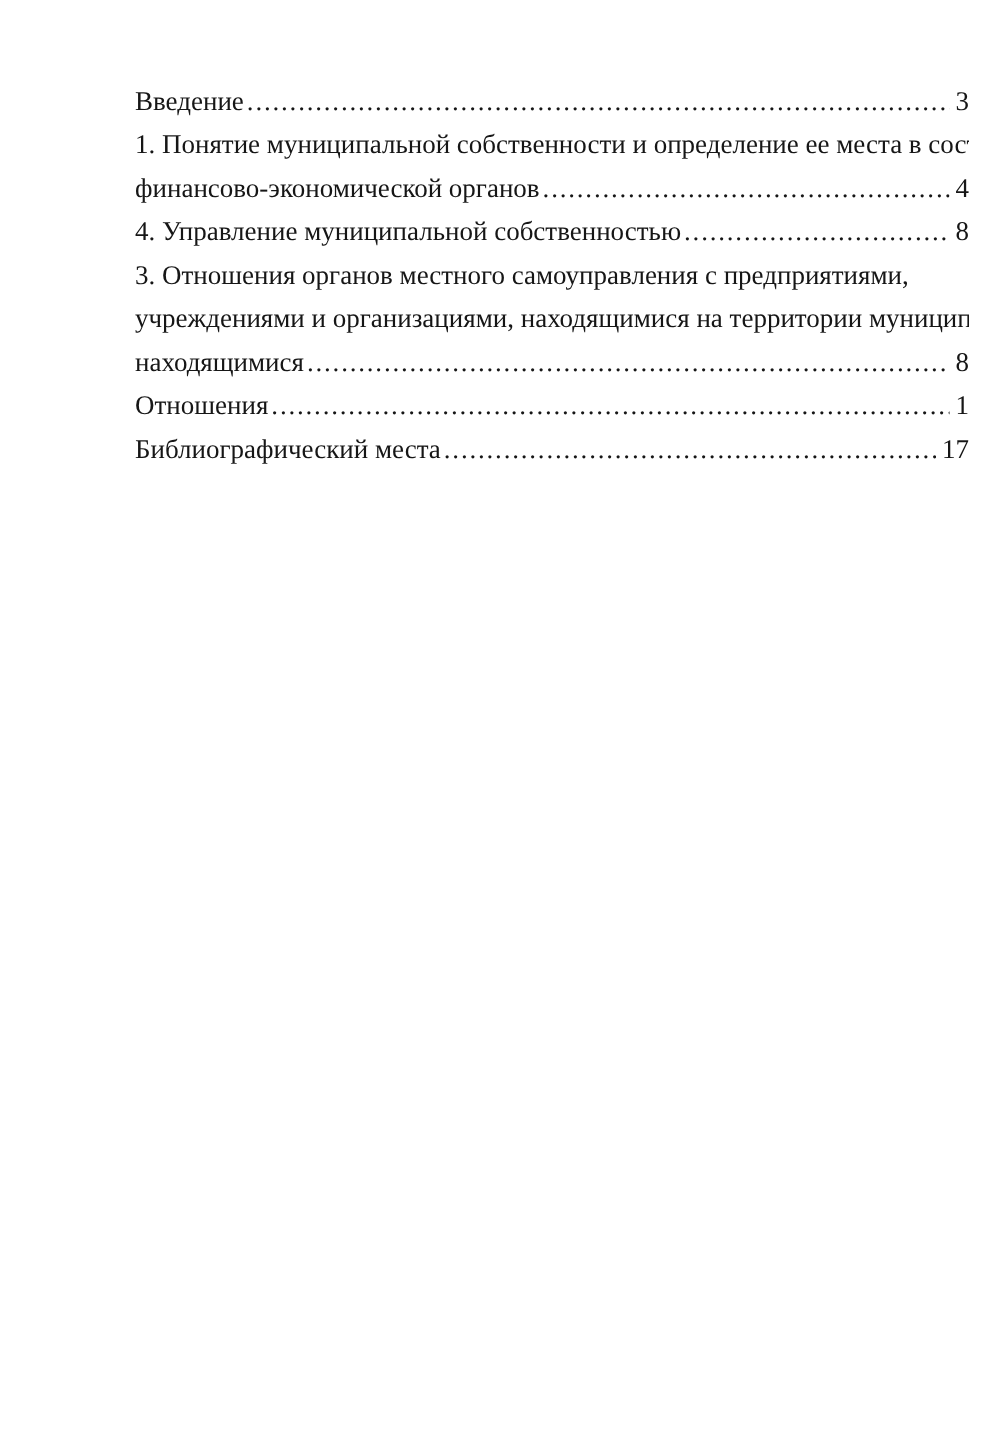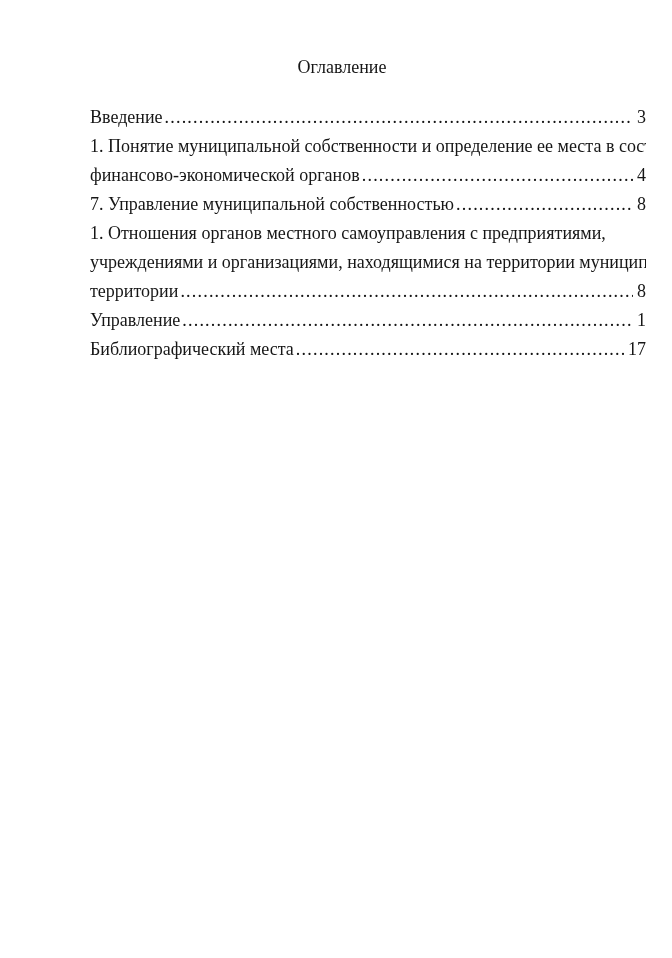--- a/index.html
+++ b/index.html
@@ -48,62 +48,61 @@
   .toc-page {
     flex: 0 0 auto;
     padding-left: 4px;
     text-align: right;
   }
 </style>
 </head>
 <body>
 
 <div class="page">
-  <h1 class="doc-title">Оглавление</h1>
   <div class="toc">
       <div class="toc-entry">
         <div class="toc-line">
           <span class="toc-text">Введение</span>
           <span class="toc-dots">............................................................................................................................................................................................................................</span>
           <span class="toc-page">3</span>
         </div>
       </div>
       <div class="toc-entry">
         <div class="toc-line">
           <span class="toc-text">1. Понятие муниципальной собственности и определение ее места в составе</span>
         </div>
         <div class="toc-line">
           <span class="toc-text">финансово-экономической органов</span>
           <span class="toc-dots">............................................................................................................................................................................................................................</span>
           <span class="toc-page">4</span>
         </div>
       </div>
       <div class="toc-entry">
         <div class="toc-line">
-          <span class="toc-text">7. Управление муниципальной собственностью</span>
+          <span class="toc-text">4. Управление муниципальной собственностью</span>
           <span class="toc-dots">............................................................................................................................................................................................................................</span>
           <span class="toc-page">8</span>
         </div>
       </div>
       <div class="toc-entry">
         <div class="toc-line">
-          <span class="toc-text">1. Отношения органов местного самоуправления с предприятиями,</span>
+          <span class="toc-text">3. Отношения органов местного самоуправления с предприятиями,</span>
         </div>
         <div class="toc-line">
           <span class="toc-text">учреждениями и организациями, находящимися на территории муниципальных</span>
         </div>
         <div class="toc-line">
-          <span class="toc-text">территории</span>
+          <span class="toc-text">находящимися</span>
           <span class="toc-dots">............................................................................................................................................................................................................................</span>
           <span class="toc-page">8</span>
         </div>
       </div>
       <div class="toc-entry">
         <div class="toc-line">
-          <span class="toc-text">Управление</span>
+          <span class="toc-text">Отношения</span>
           <span class="toc-dots">............................................................................................................................................................................................................................</span>
           <span class="toc-page">1</span>
         </div>
       </div>
       <div class="toc-entry">
         <div class="toc-line">
           <span class="toc-text">Библиографический места</span>
           <span class="toc-dots">............................................................................................................................................................................................................................</span>
           <span class="toc-page">17</span>
         </div>

